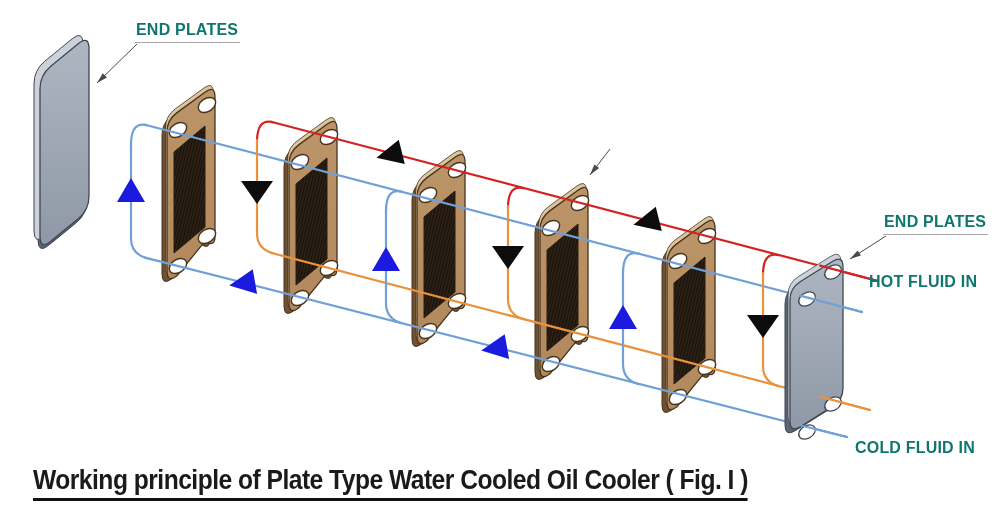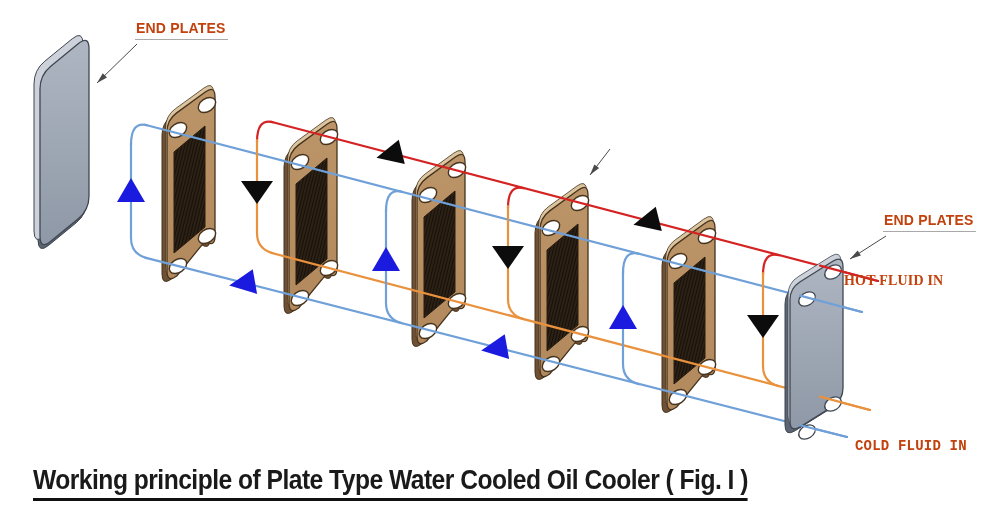--- a/index.html
+++ b/index.html
@@ -1,19 +1,19 @@
 <!DOCTYPE html>
 <html><head>
 <meta charset="utf-8">
 <style>
   html,body{margin:0;padding:0;background:#fff;}
   .canvas{position:relative;width:1000px;height:511px;background:#ffffff;overflow:hidden;
           font-family:"Liberation Sans",sans-serif;}
   svg{position:absolute;left:0;top:0;}
-  .lbl{position:absolute;font-weight:bold;font-size:14px;color:#c2410c;letter-spacing:0.2px;
+  .lbl{position:absolute;font-weight:bold;font-size:16px;color:#0f766e;letter-spacing:0.2px;
        white-space:nowrap;line-height:1.1;}
   .lbl.underlined{border-bottom:1.5px solid #a9a9a9;padding:0 2px 3px 1px;}
   .title{position:absolute;left:33px;top:464px;font-weight:bold;font-size:28px;color:#1a1a1a;
          letter-spacing:-0.6px;white-space:nowrap;border-bottom:3px solid #111;
          padding-bottom:2px;transform:scaleX(0.88);transform-origin:left top;}
 </style>
 </head>
 <body>
 
 <div class="canvas">
@@ -137,17 +137,17 @@
         <polygon points="0,0 -11,-3 -11,3" fill="#4a4a4a" transform="translate(97,83) rotate(135.7)"></polygon>
         <line x1="610" y1="149" x2="590" y2="175" stroke="#4a4a4a" stroke-width="1"></line>
         <polygon points="0,0 -11,-3 -11,3" fill="#4a4a4a" transform="translate(590,175) rotate(127.6)"></polygon>
         <line x1="886" y1="236" x2="850" y2="259" stroke="#4a4a4a" stroke-width="1"></line>
         <polygon points="0,0 -11,-3 -11,3" fill="#4a4a4a" transform="translate(850,259) rotate(147.4)"></polygon>
       </g>
     </svg>
 
   <div class="lbl underlined" style="left:135px;top:21px;">END PLATES</div>
   <div class="lbl underlined" style="left:883px;top:213px;">END PLATES</div>
-  <div class="lbl" style="left:844px;top:273px;font-family:Liberation Serif, serif;">HOT FLUID IN</div>
-  <div class="lbl" style="left:855px;top:439px;font-family:Liberation Mono, monospace;">COLD FLUID IN</div>
+  <div class="lbl" style="left:869px;top:273px;">HOT FLUID IN</div>
+  <div class="lbl" style="left:855px;top:439px;">COLD FLUID IN</div>
 
   <div class="title">Working principle of Plate Type Water Cooled Oil Cooler ( Fig. I )</div>
 </div>
 
 </body></html>

